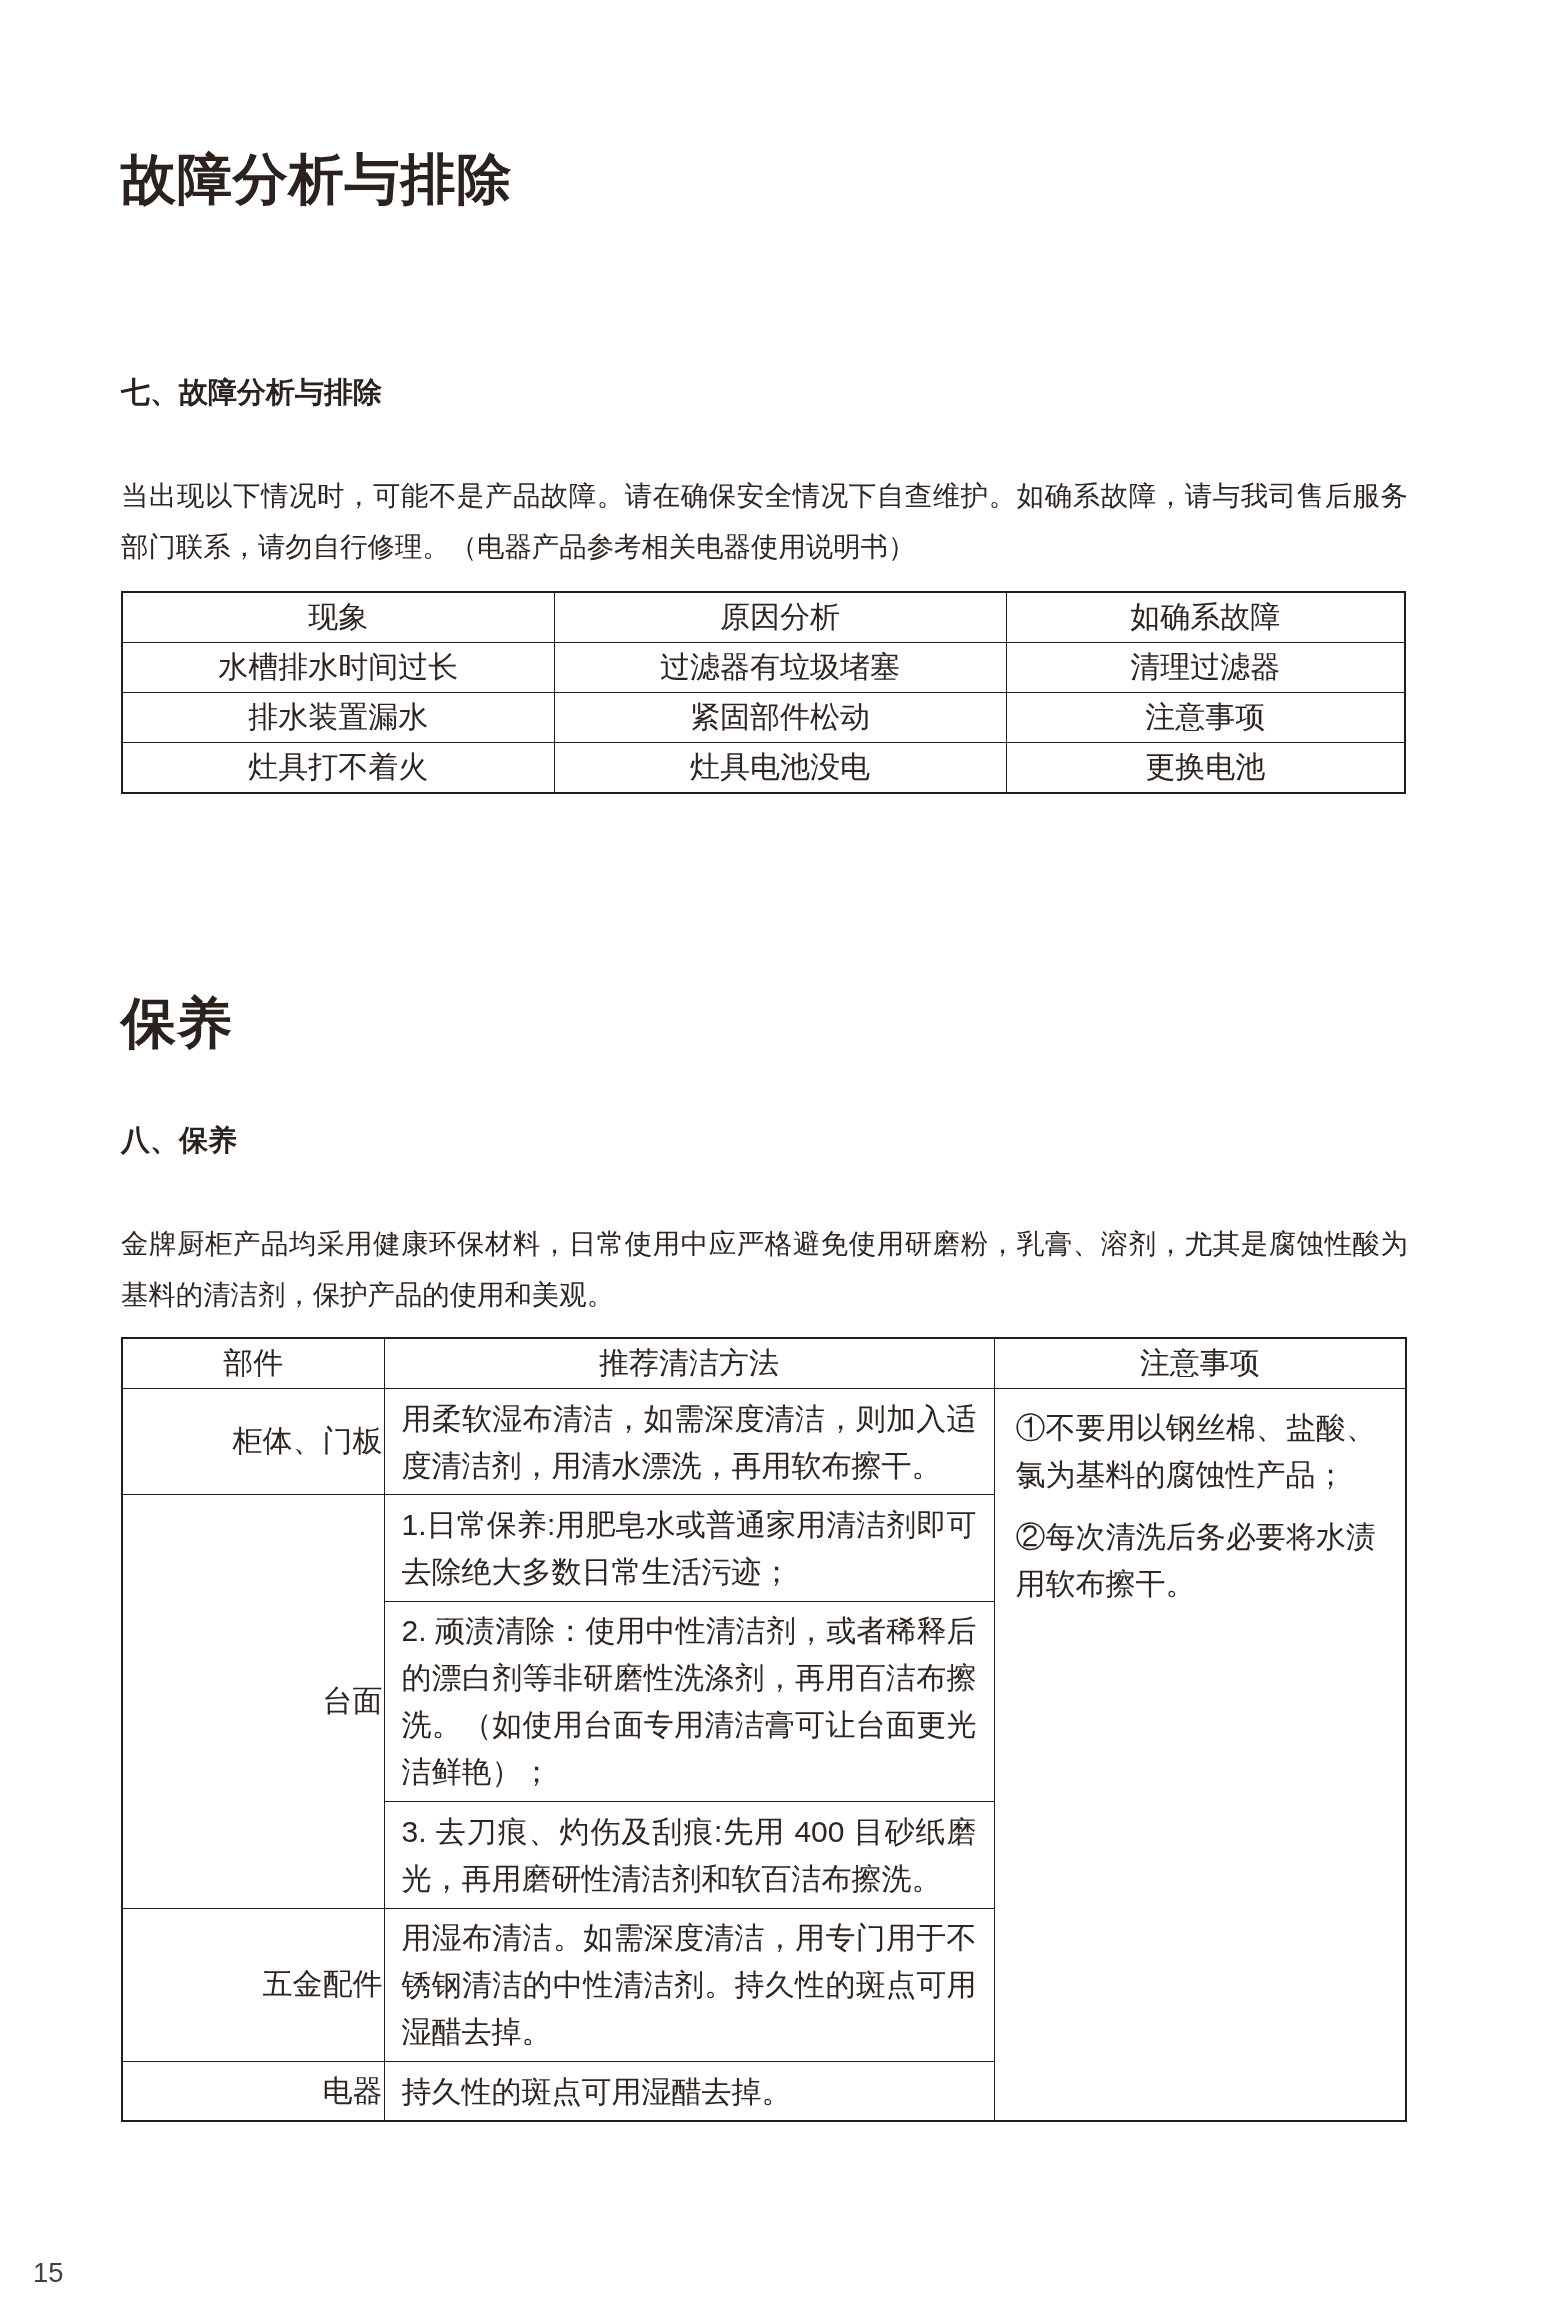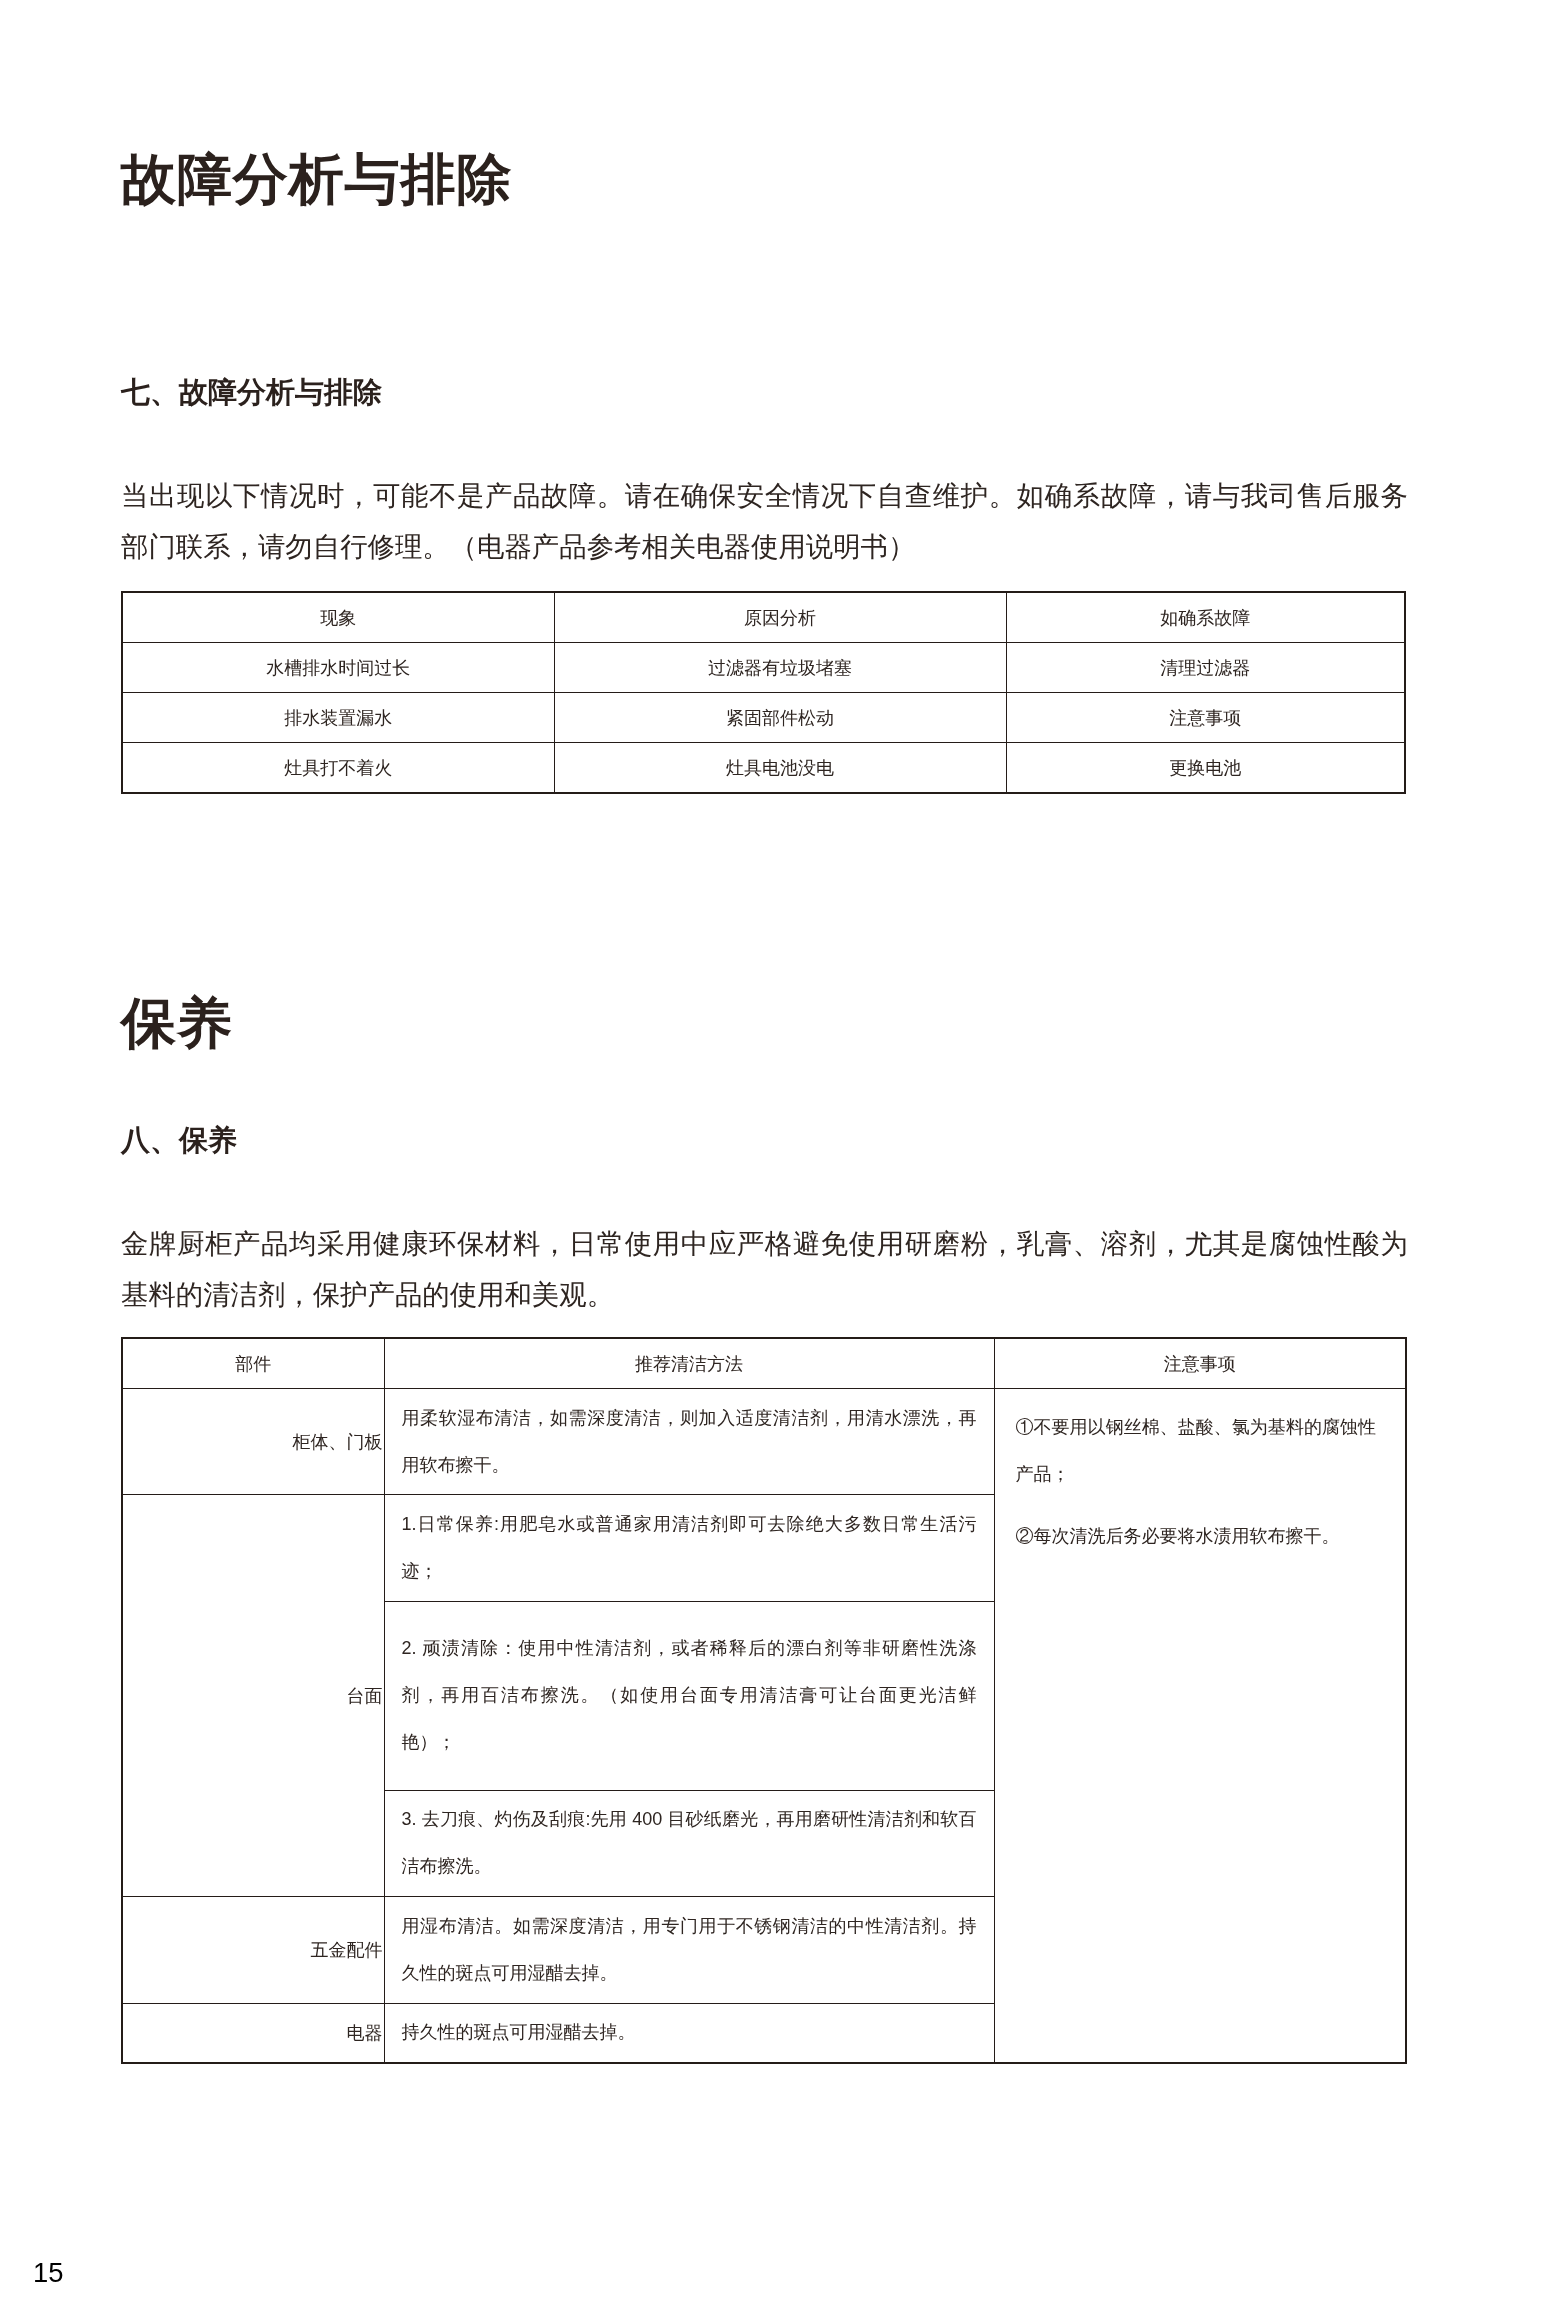--- a/index.html
+++ b/index.html
@@ -52,21 +52,21 @@
   table {
     border-collapse: collapse;
     table-layout: fixed;
     width: 1284px;
     border: 2.8px solid #241c18;
   }
   .t1 { margin-top: 19px; }
   .t2 { margin-top: 17px; }
   th, td {
     border: 1.9px solid #241c18;
-    font-size: 18px;
+    font-size: 30px;
     color: #2e2521;
     overflow: hidden;
   }
   th {
     font-weight: normal;
     text-align: center;
     height: 47px;
   }
   .t1 td {
     text-align: center;
@@ -94,21 +94,21 @@
   tr.rh-sub2 { height: 189px; }
   tr.rh-sub3 { height: 91px; }
   tr.rh-hw  { height: 95px; }
   tr.rh-app { height: 53px; }
   .page-number {
     position: absolute;
     left: 33px;
     top: 2258px;
     font-size: 27.4px;
     line-height: 30px;
-    color: #000000;
+    color: #404040;
   }
 </style>
 </head>
 <body>
 
 <div class="page">
   <div class="content">
 
     <h1 class="main-title title-1">故障分析与排除</h1>
 

